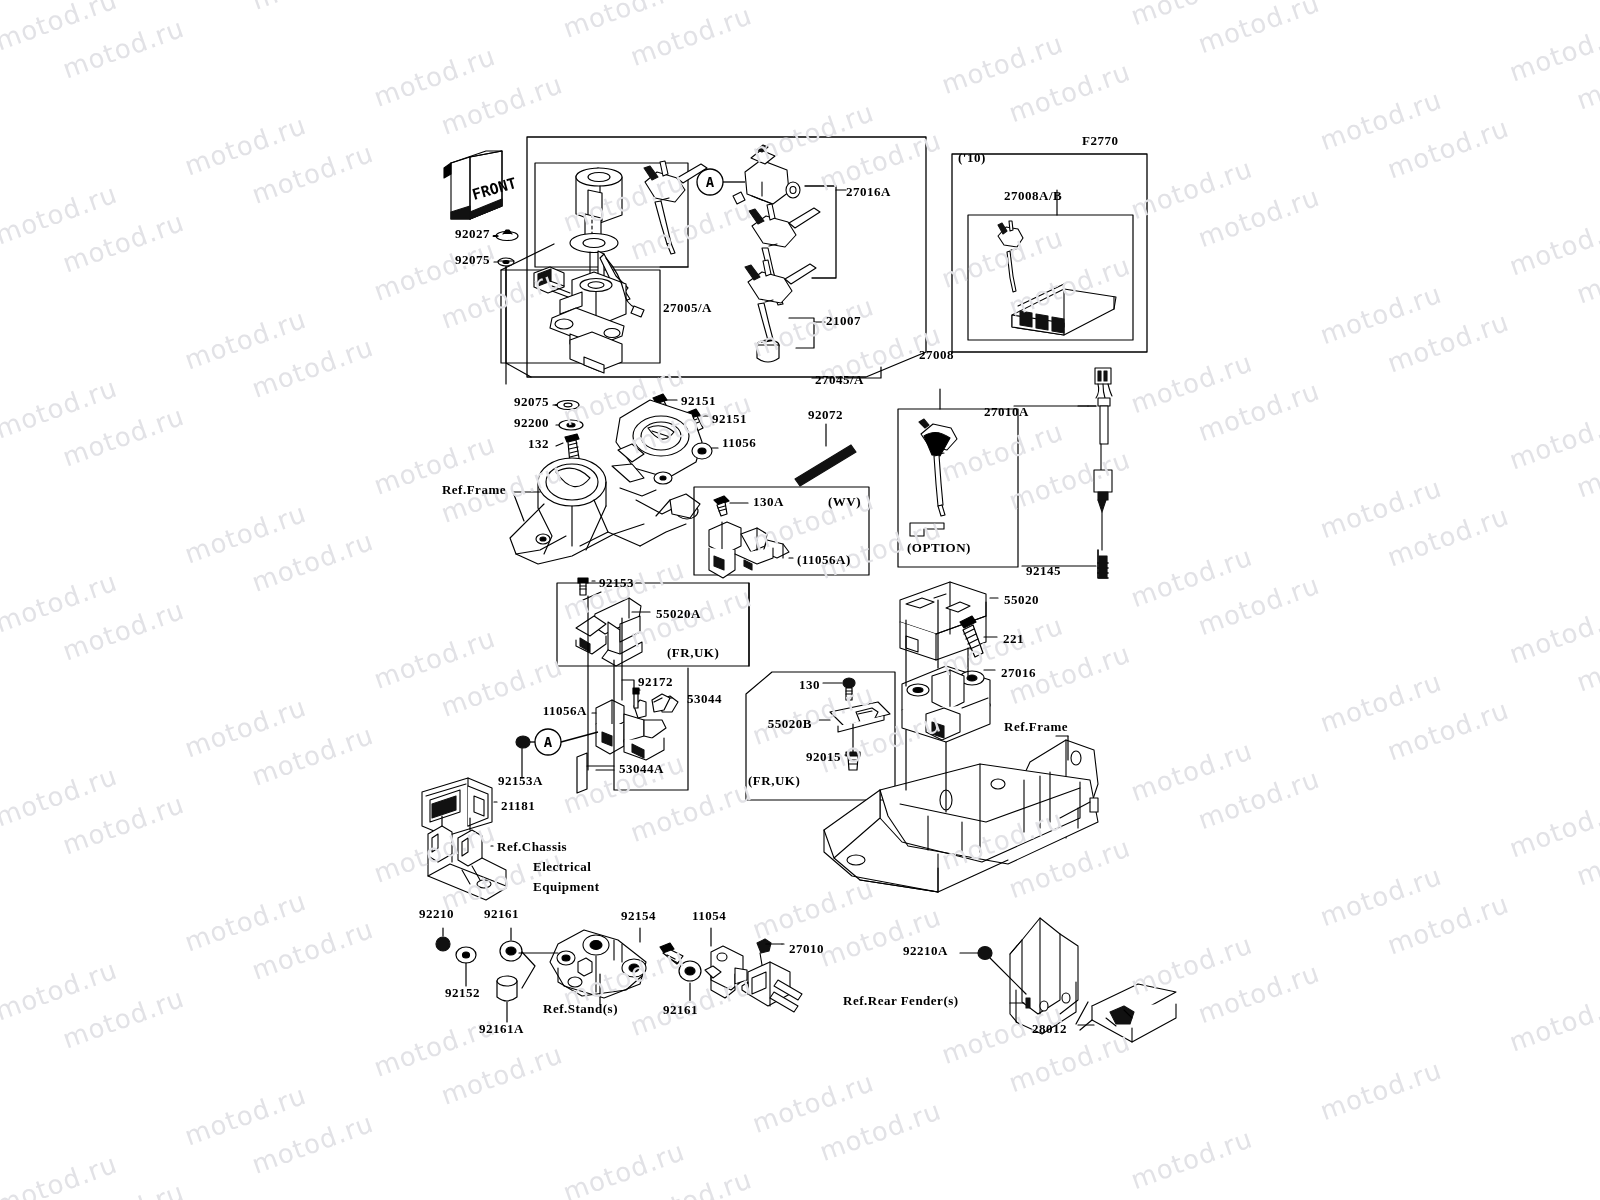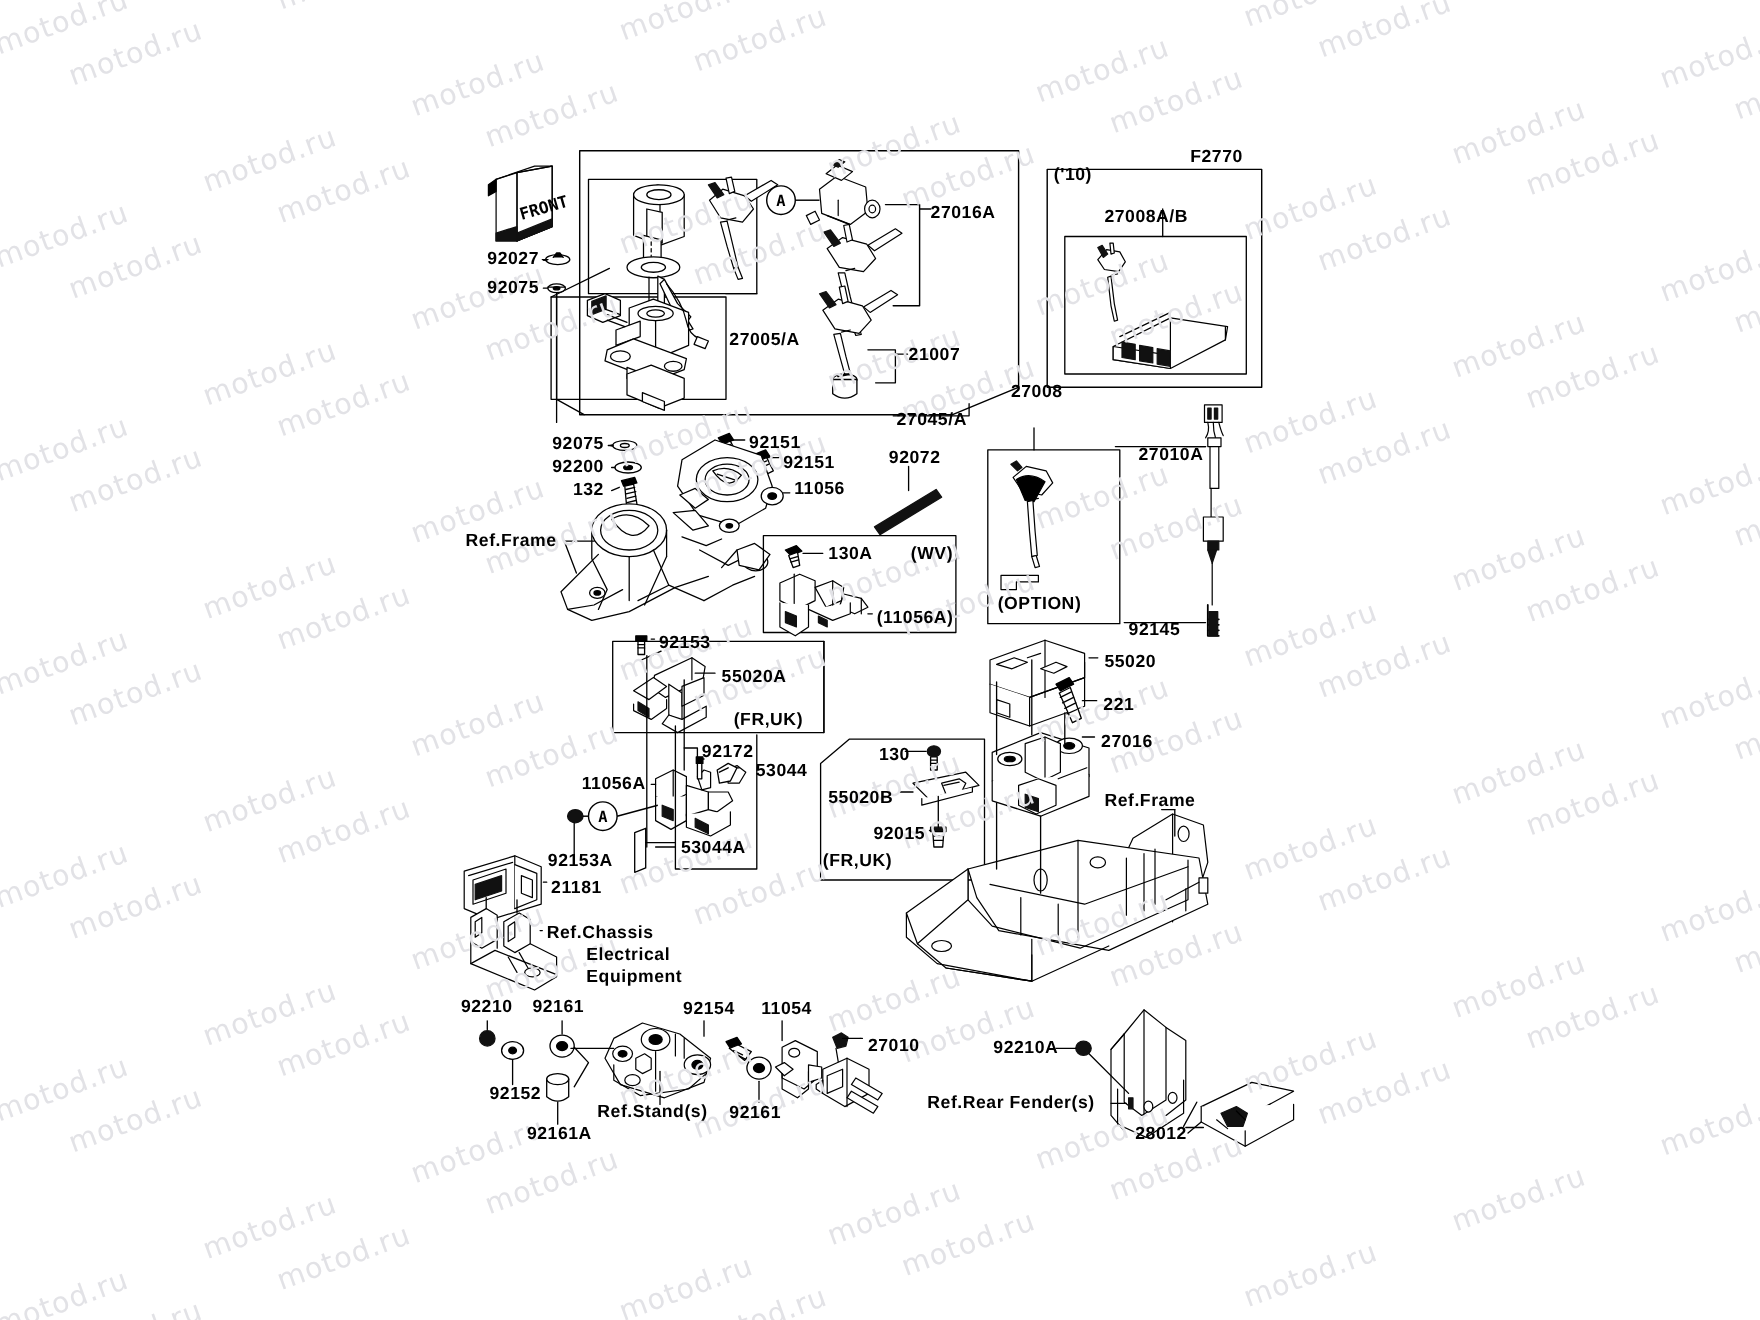--- a/index.html
+++ b/index.html
@@ -19,23 +19,23 @@
     position:absolute;white-space:nowrap;
     font-family:"DejaVu Sans","Liberation Sans",sans-serif;
     font-size:26px;letter-spacing:1px;color:#e2e2e6;
     transform-origin:0 0;
   }
   
   #art{position:absolute;inset:0;z-index:2;}
   #labels{position:absolute;inset:0;z-index:8;}
   .lbl{
     position:absolute;
-    font-family:Liberation Sans, sans-serif;
+    font-family:Liberation Serif, serif;
     font-weight:bold;
-    font-size:16px;
+    font-size:13px;
     color:#000;
     letter-spacing:0.5px;
     white-space:pre;
     line-height:1.35;
   }
   .lbl.r{transform:translateX(-100%);}
 </style>
 </head>
 <body>
 
@@ -694,21 +694,21 @@
       <div class="lbl r" style="left: 549px; top: 393px;">92075</div>
       <div class="lbl r" style="left: 549px; top: 414px;">92200</div>
       <div class="lbl r" style="left: 549px; top: 435px;">132</div>
       <div class="lbl" style="left: 681px; top: 392px;">92151</div>
       <div class="lbl" style="left: 712px; top: 410px;">92151</div>
       <div class="lbl" style="left: 722px; top: 434px;">11056</div>
       <div class="lbl r" style="left: 506px; top: 481px;">Ref.Frame</div>
       <div class="lbl" style="left: 808px; top: 406px;">92072</div>
       <div class="lbl" style="left: 919px; top: 346px;">27008</div>
       <div class="lbl" style="left: 907px; top: 539px;">(OPTION)</div>
-      <div class="lbl" style="left: 1035px; top: 403px;">27010A</div>
+      <div class="lbl" style="left: 984px; top: 403px;">27010A</div>
       <div class="lbl" style="left: 1026px; top: 562px;">92145</div>
       <div class="lbl" style="left: 753px; top: 493px;">130A</div>
       <div class="lbl" style="left: 828px; top: 493px;">(WV)</div>
       <div class="lbl" style="left: 797px; top: 551px;">(11056A)</div>
       <div class="lbl" style="left: 599px; top: 574px;">92153</div>
       <div class="lbl" style="left: 656px; top: 605px;">55020A</div>
       <div class="lbl" style="left: 667px; top: 644px;">(FR,UK)</div>
       <div class="lbl" style="left: 638px; top: 673px;">92172</div>
       <div class="lbl" style="left: 675px; top: 690px; margin-left: 12px;">53044</div>
       <div class="lbl r" style="left: 587px; top: 702px;">11056A</div>

